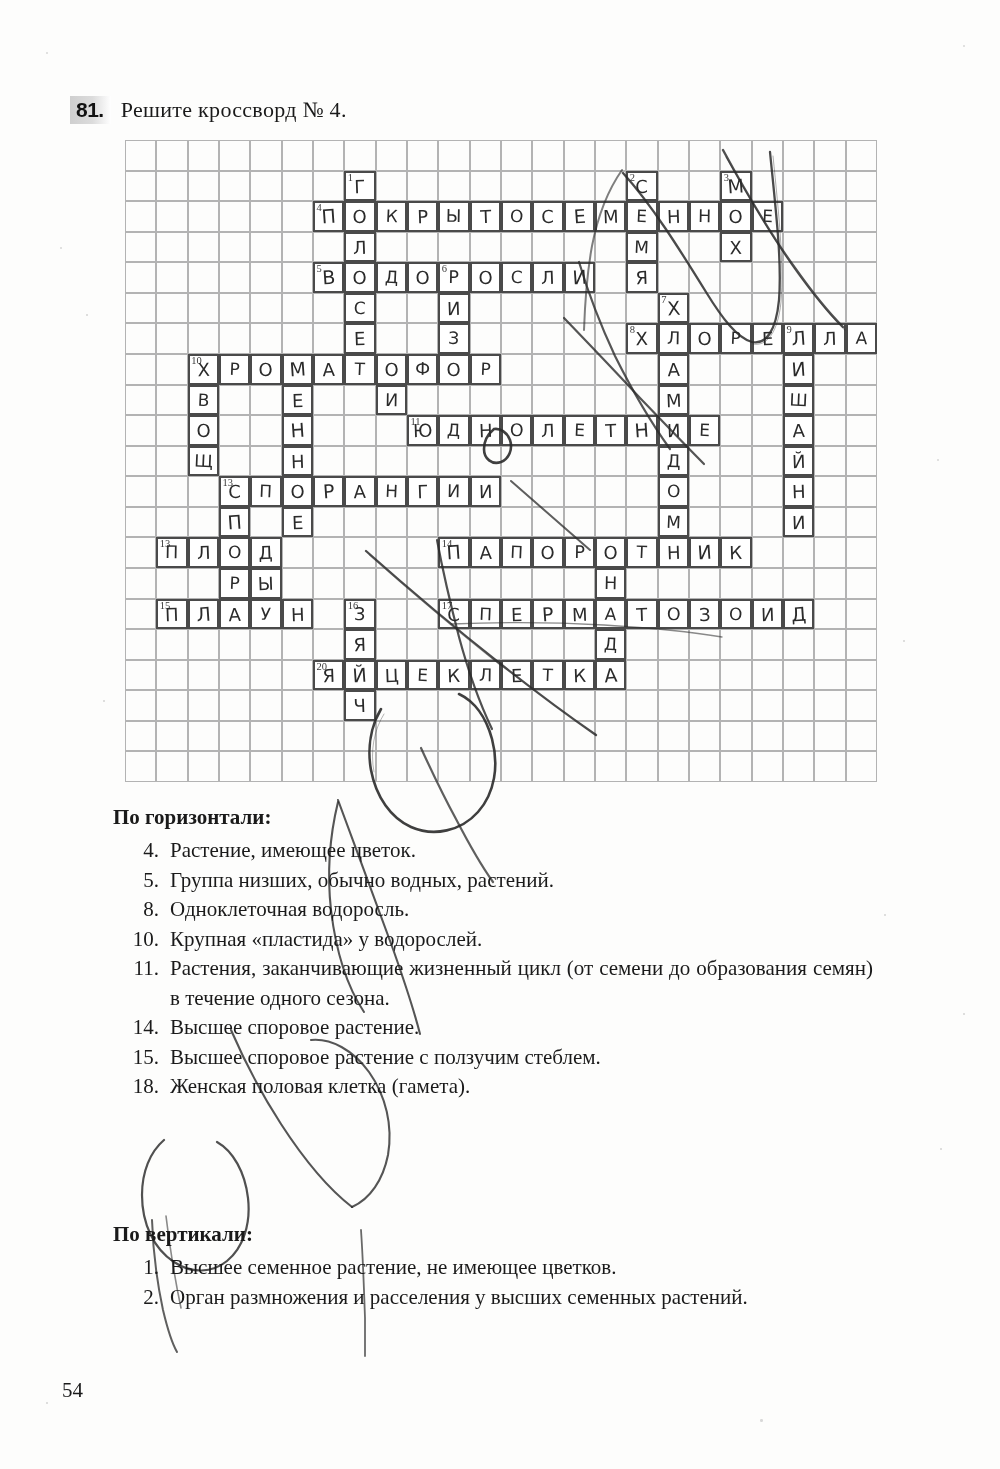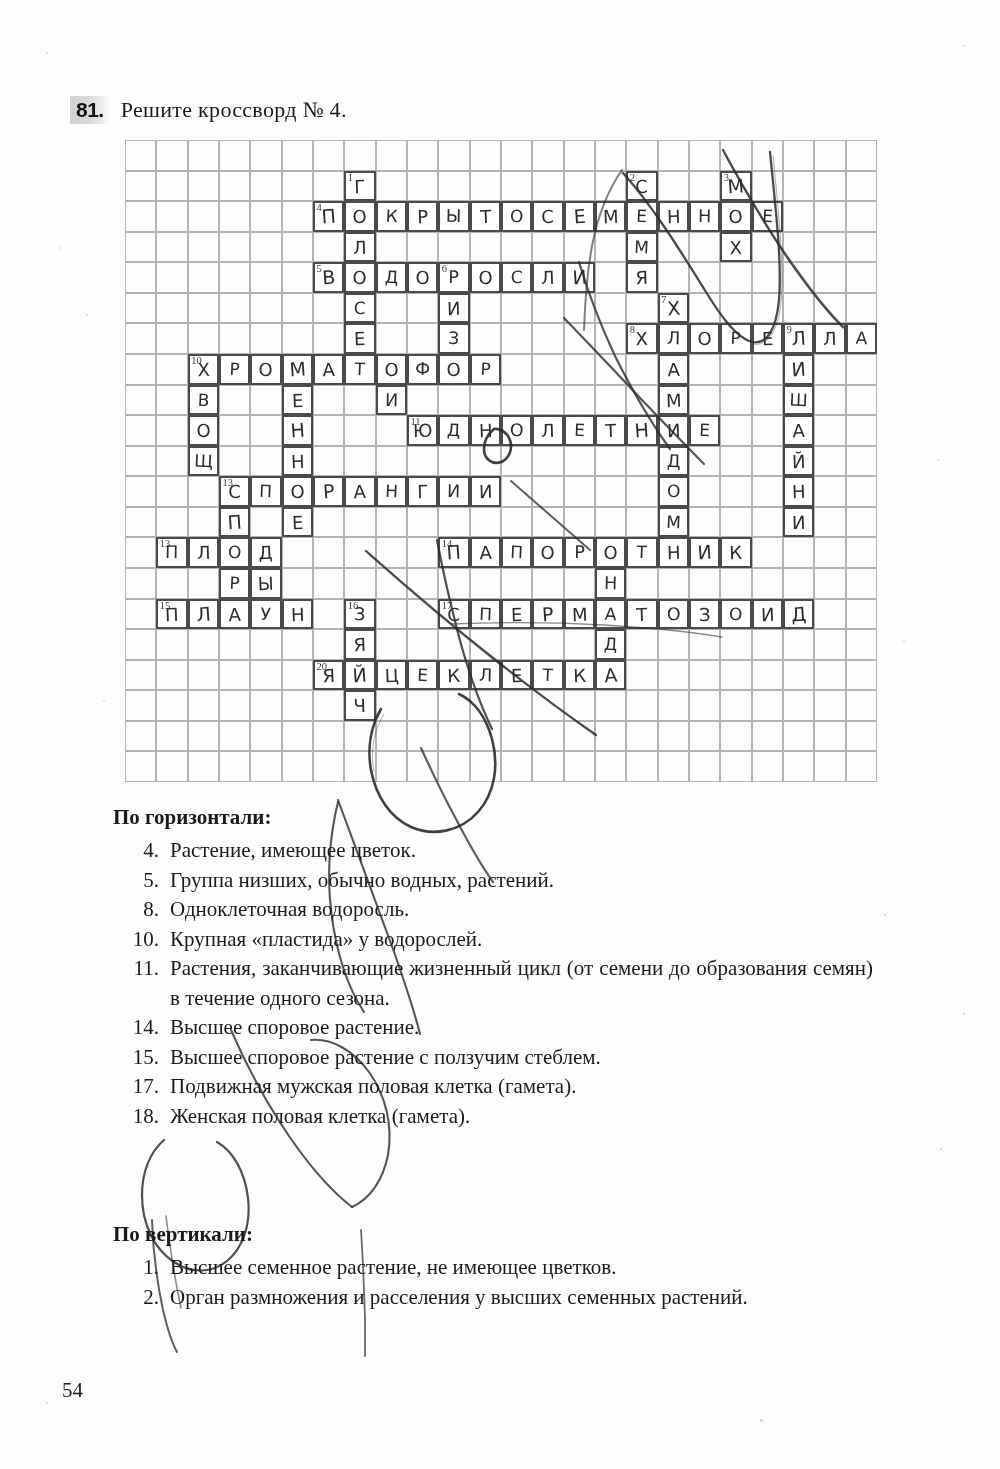--- a/index.html
+++ b/index.html
@@ -1090,24 +1090,20 @@
     </div>
     <div class="clue">
       <span class="idx">14.</span>
       <span class="body">Высшее споровое растение.</span>
     </div>
     <div class="clue">
       <span class="idx">15.</span>
       <span class="body">Высшее споровое растение с ползучим стеблем.</span>
     </div>
     <div class="clue">
-      <span class="idx">17.</span>
-      <span class="body">Подвижная мужская половая клетка (гамета).</span>
-    </div>
-    <div class="clue">
       <span class="idx">18.</span>
       <span class="body">Женская половая клетка (гамета).</span>
     </div>
   </div>
 
 <div class="clue-head" id="down-head" style="top:1222px;">По вертикали:</div>
 <div class="clue-list" id="down-list" style="top:1253px;">
     <div class="clue">
       <span class="idx">1.</span>
       <span class="body">Высшее семенное растение, не имеющее цветков.</span>

